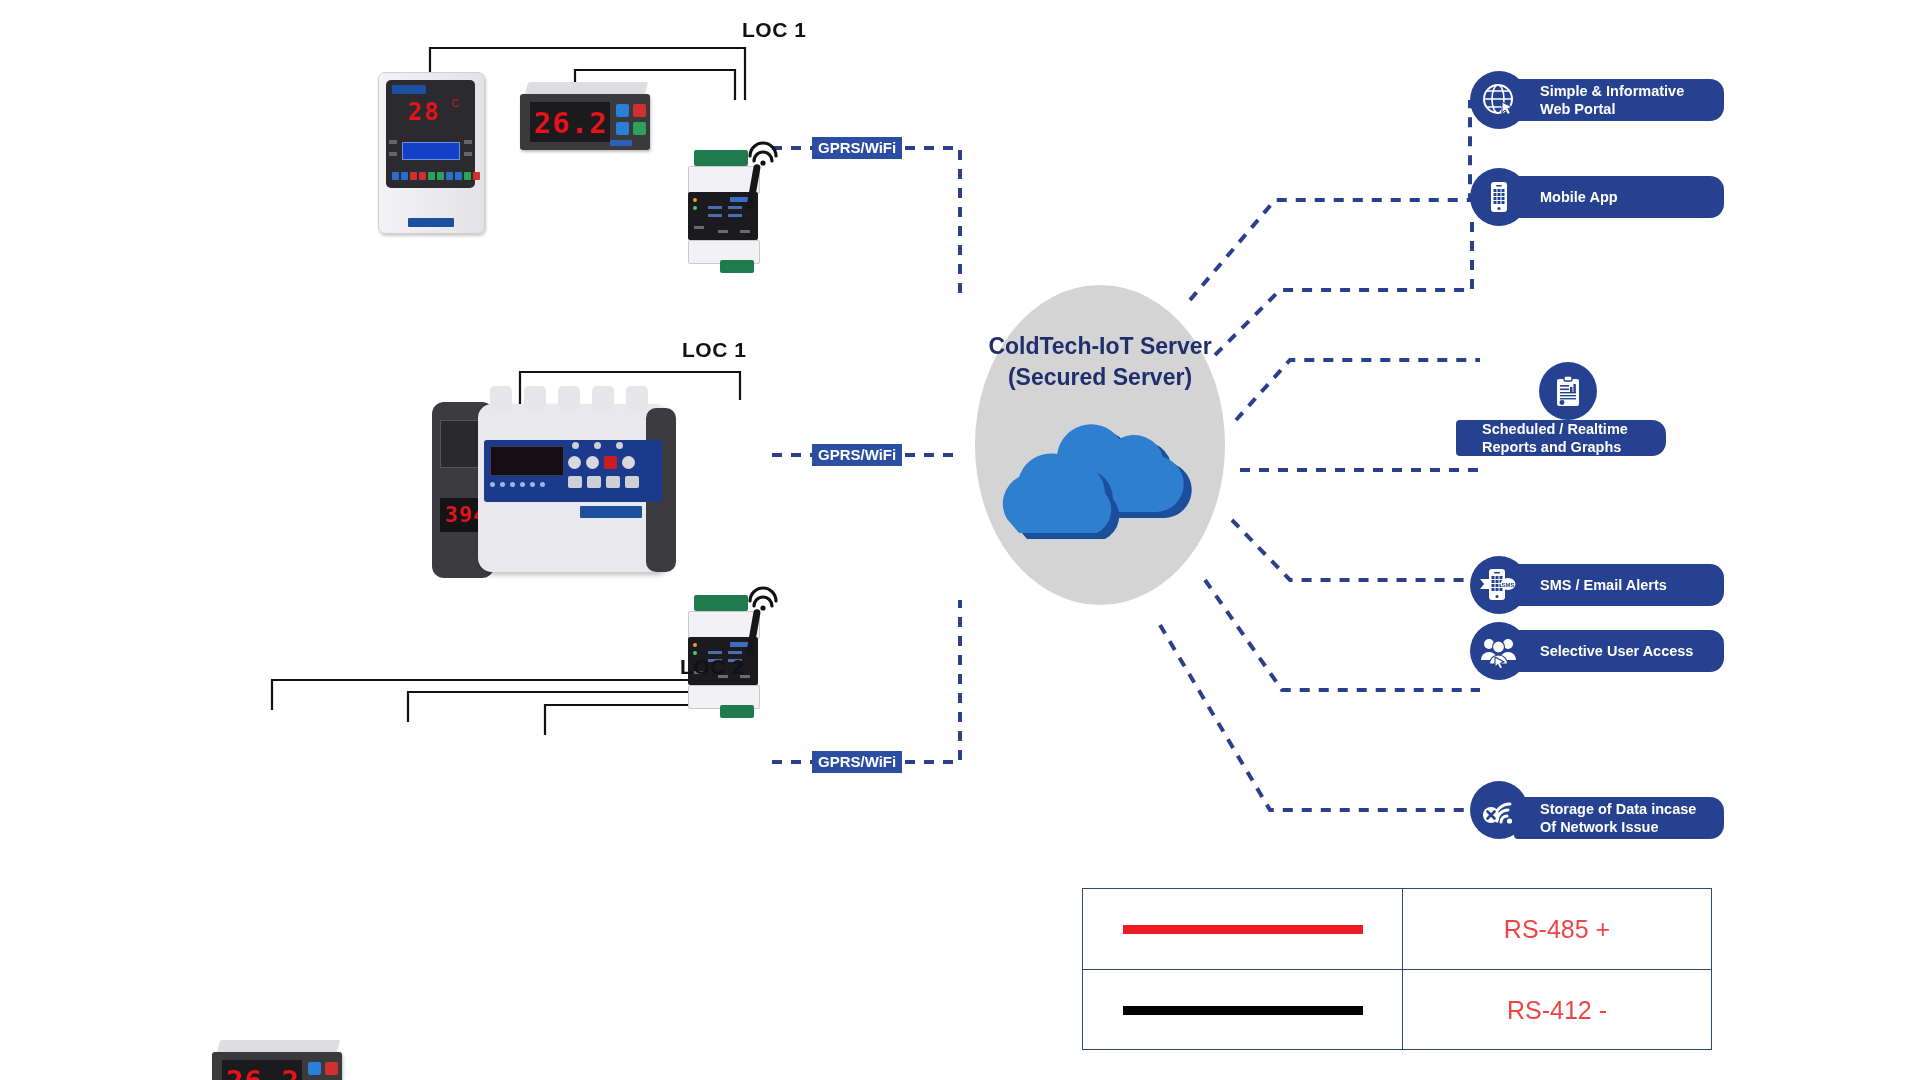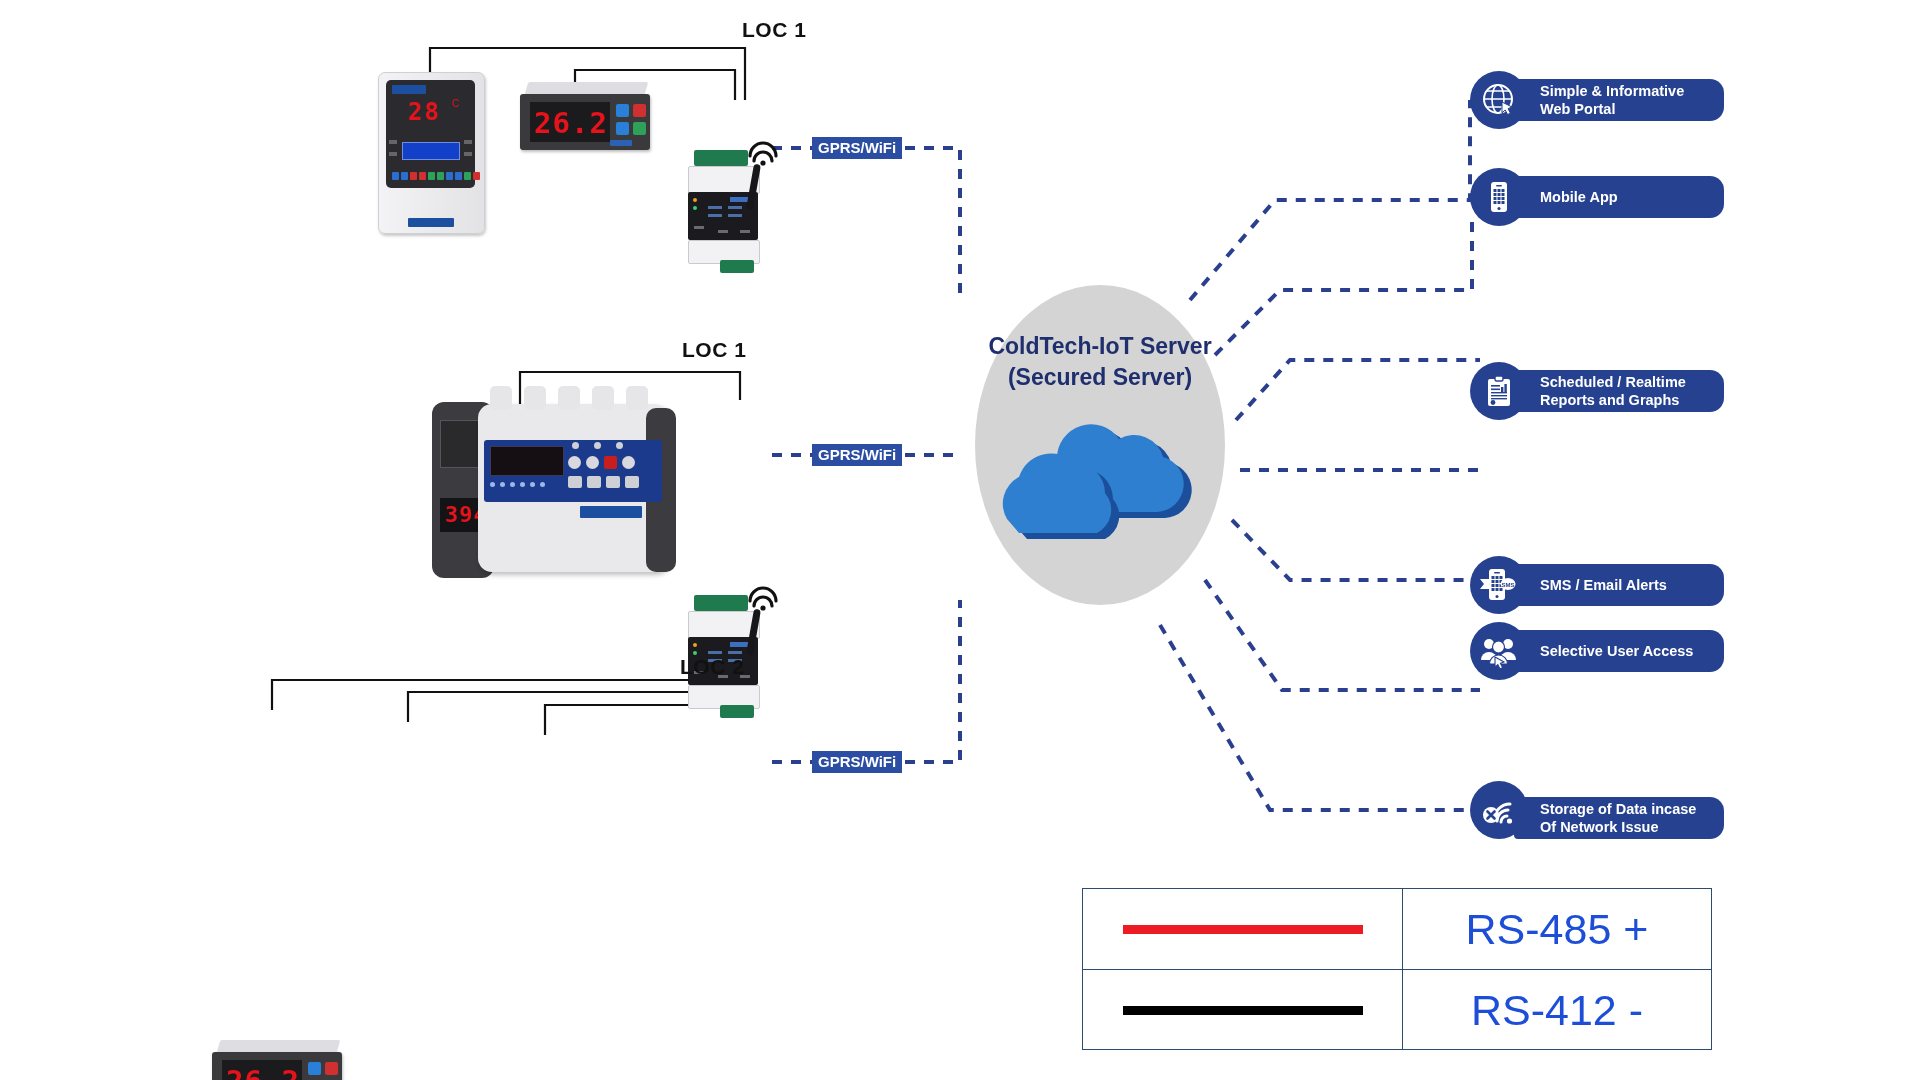--- a/index.html
+++ b/index.html
@@ -31,21 +31,21 @@
         min-width:168px;}
   .feat-pill span{color:#fff;font-size:14.5px;font-weight:700;line-height:1.25;white-space:pre-line;}
 
   
   .legend{position:absolute;border:1px solid #2b4b6f;box-sizing:border-box;}
   .legend-row{display:flex;height:80px;}
   .legend-row + .legend-row{border-top:1px solid #2b4b6f;}
   .legend-cell-line{width:320px;display:flex;align-items:center;justify-content:center;
         border-right:1px solid #2b4b6f;box-sizing:border-box;}
   .legend-cell-text{flex:1;display:flex;align-items:center;justify-content:center;
-        font-size:43px;color:#1d4ed8;}
+        font-size:25px;color:#ef4444;}
   .swatch{width:240px;height:9px;}
 
   
   .wall-unit{width:105px;height:160px;background:linear-gradient(90deg,#f3f3f5,#e3e3e6);
         border-radius:7px;border:1px solid #cfcfd4;box-shadow:1px 2px 3px rgba(0,0,0,.22);}
   .wall-face{position:absolute;left:8px;top:8px;width:89px;height:108px;background:#2b2b2f;border-radius:5px;}
   .brandchip{position:absolute;left:6px;top:5px;width:34px;height:9px;background:#1d4fa0;border-radius:1px;}
   .seg-red{color:#e8131a;font-family:"DejaVu Sans Mono",monospace;font-weight:700;}
   .lcd{position:absolute;background:#1340c8;border:1px solid #6f8ee0;}
   .keyrow{position:absolute;display:flex;gap:2px;}
@@ -317,21 +317,21 @@
         </g>
         <circle cx="18" cy="29.5" r="1.6" fill="#26418f"></circle>
       </svg>
     </div>
     <div class="feat-pill">
       <span>Mobile App</span>
     </div>
   </div>
 
 
-  <div class="feat" style="left:1470px;top:362px;">
+  <div class="feat" style="left:1470px;top:362px;flex-direction:column;">
     <div class="feat-icon">
       <svg width="36" height="36" viewBox="0 0 36 36">
         <rect x="7" y="6" width="22" height="27" rx="2" fill="#fff"></rect>
         <rect x="14" y="3" width="8" height="5" rx="1.5" fill="#fff" stroke="#26418f" stroke-width="1.4"></rect>
         <g fill="#26418f">
           <rect x="10" y="12" width="9" height="1.6"></rect>
             <rect x="10" y="15.5" width="9" height="1.6"></rect>
           <rect x="10" y="19" width="16" height="1.4"></rect>
             <rect x="10" y="22" width="16" height="1.4"></rect>
           <rect x="10" y="25" width="16" height="1.4"></rect>

